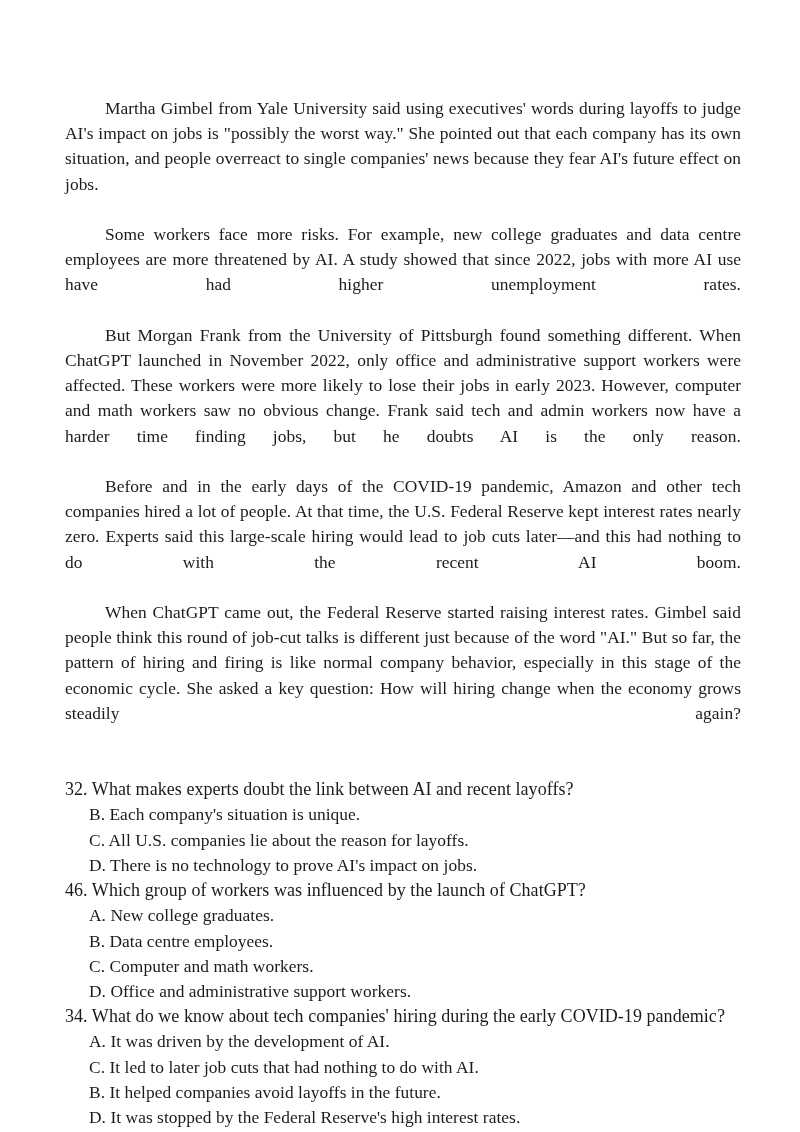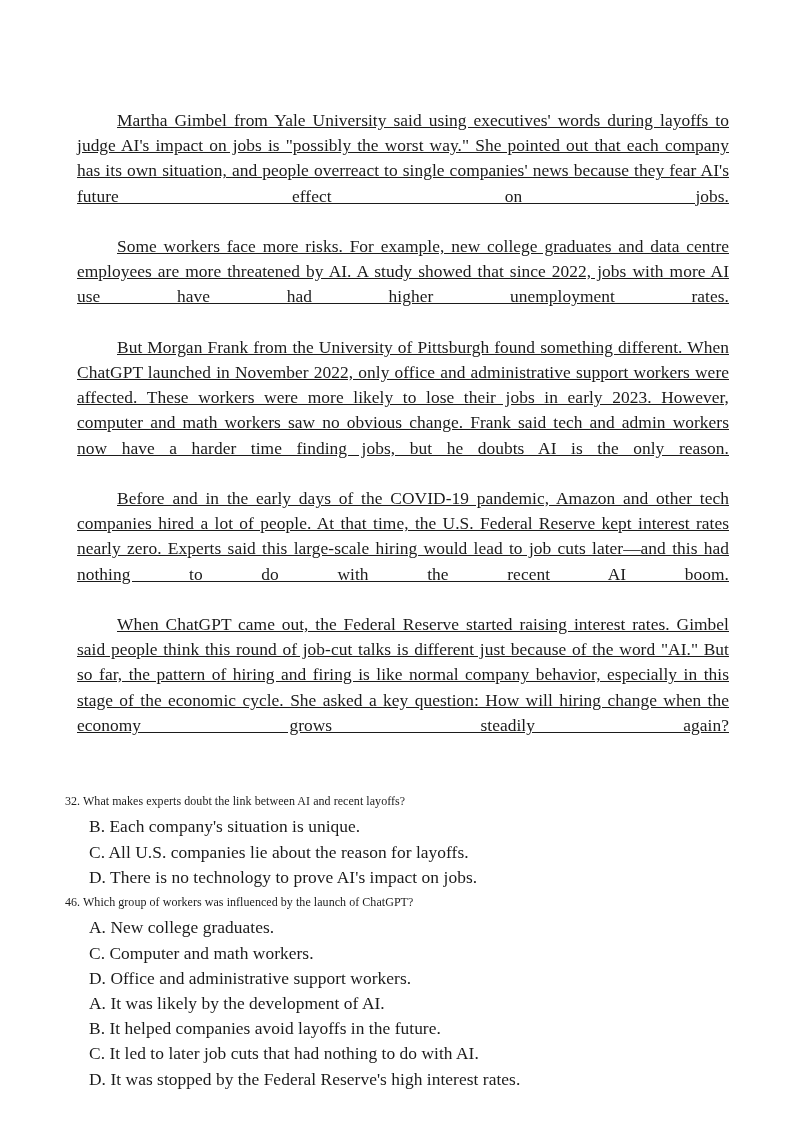--- a/index.html
+++ b/index.html
@@ -26,22 +26,21 @@
 
   #content {
     position: absolute;
     left: 65px;
     top: 96px;
     width: 676px;
   }
 
   
   .article {
-    margin: 12px;
-    text-decoration: underline;
+    margin: 0;
   }
 
   .para {
     margin: 0;
     text-align: justify;
     text-justify: inter-word;
     text-indent: 40px;
     font-size: 17.4px;
     line-height: 25.2px;
     letter-spacing: 0.05px;
@@ -60,21 +59,21 @@
   .questions {
     margin-top: 26px;
   }
 
   .question-group {
     margin: 0;
   }
 
   .question-stem {
     margin: 0;
-    font-size: 12px;
+    font-size: 18px;
     line-height: 25.2px;
     text-indent: 0;
     padding-left: 25px;
     text-indent: -25px;
     letter-spacing: 0.05px;
   }
 
   .option {
     margin: 0;
     font-size: 17.4px;
@@ -102,27 +101,29 @@
       <div class="question-group">
         <p class="question-stem">32. What makes experts doubt the link between AI and recent layoffs?</p>
         <p class="option">B. Each company's situation is unique.</p>
         <p class="option">C. All U.S. companies lie about the reason for layoffs.</p>
         <p class="option">D. There is no technology to prove AI's impact on jobs.</p>
       </div>
 
       <div class="question-group">
         <p class="question-stem">46. Which group of workers was influenced by the launch of ChatGPT?</p>
         <p class="option">A. New college graduates.</p>
+        <p class="option">B. Data centre employees.</p>
         <p class="option">C. Computer and math workers.</p>
         <p class="option">D. Office and administrative support workers.</p>
       </div>
 
       <div class="question-group">
-        <p class="option">A. It was likely by the development of AI.</p>
+        <p class="question-stem">34. What do we know about tech companies' hiring during the early COVID-19 pandemic?</p>
+        <p class="option">A. It was driven by the development of AI.</p>
+        <p class="option">C. It led to later job cuts that had nothing to do with AI.</p>
         <p class="option">B. It helped companies avoid layoffs in the future.</p>
-        <p class="option">C. It led to later job cuts that had nothing to do with AI.</p>
         <p class="option">D. It was stopped by the Federal Reserve's high interest rates.</p>
       </div>
 
     </div>
 
   </div>
 </div>
 
 </body></html>

